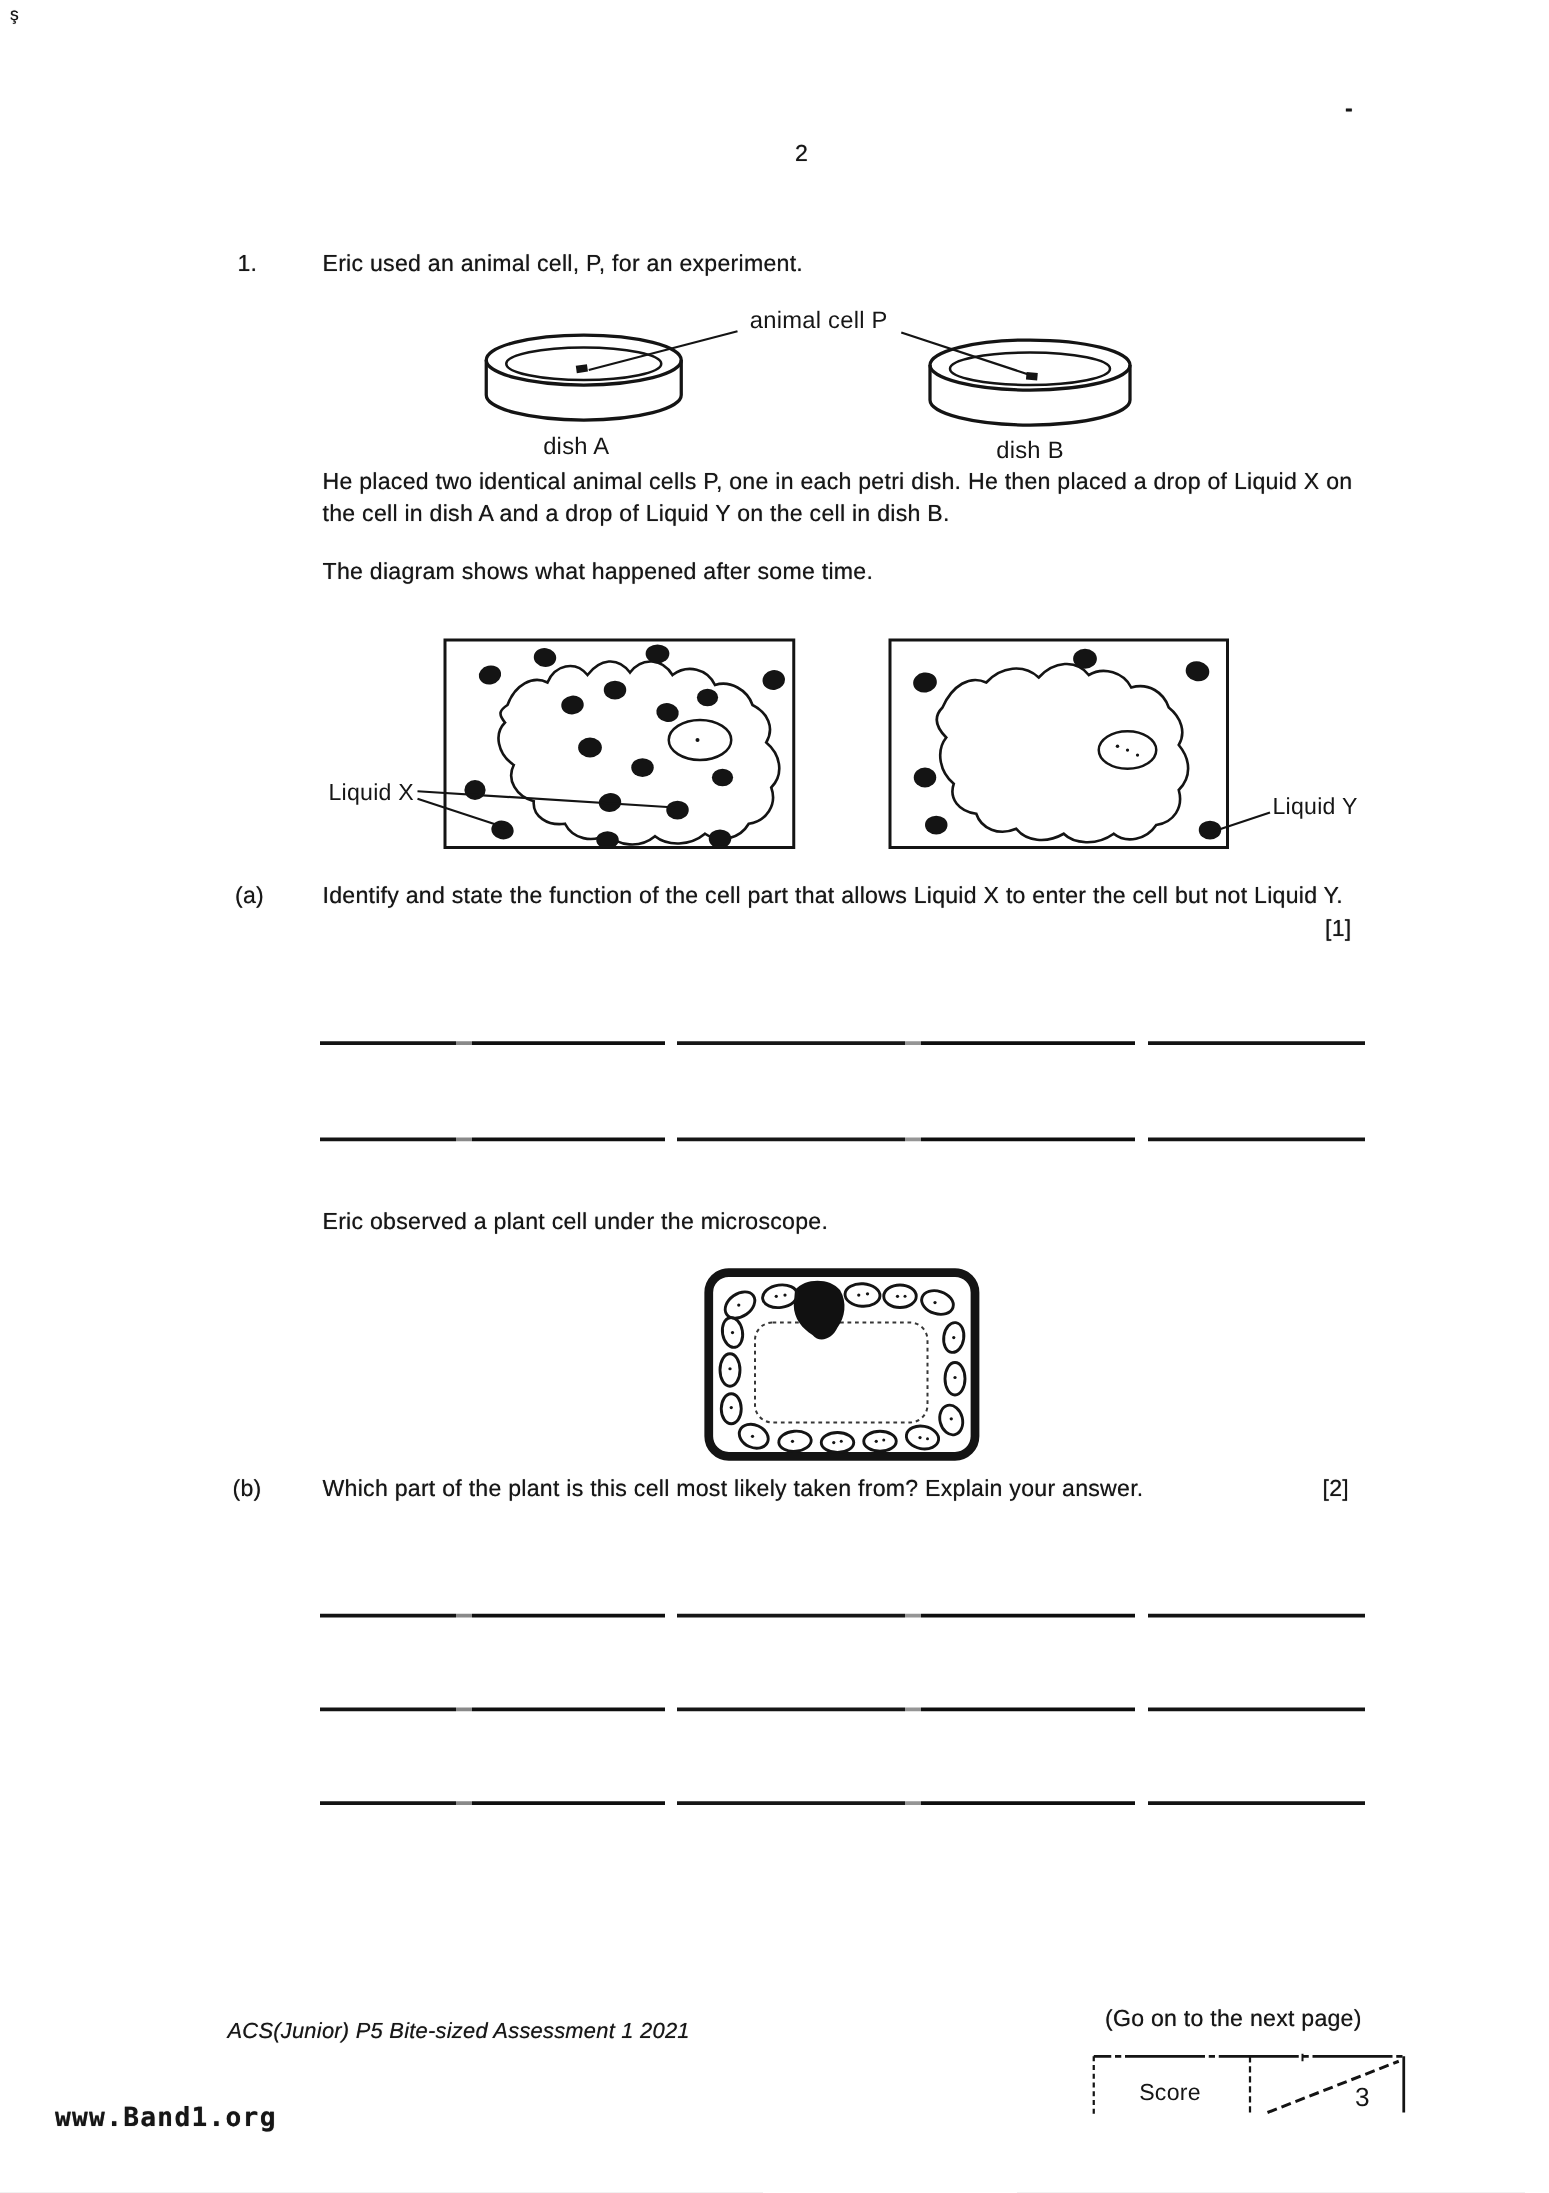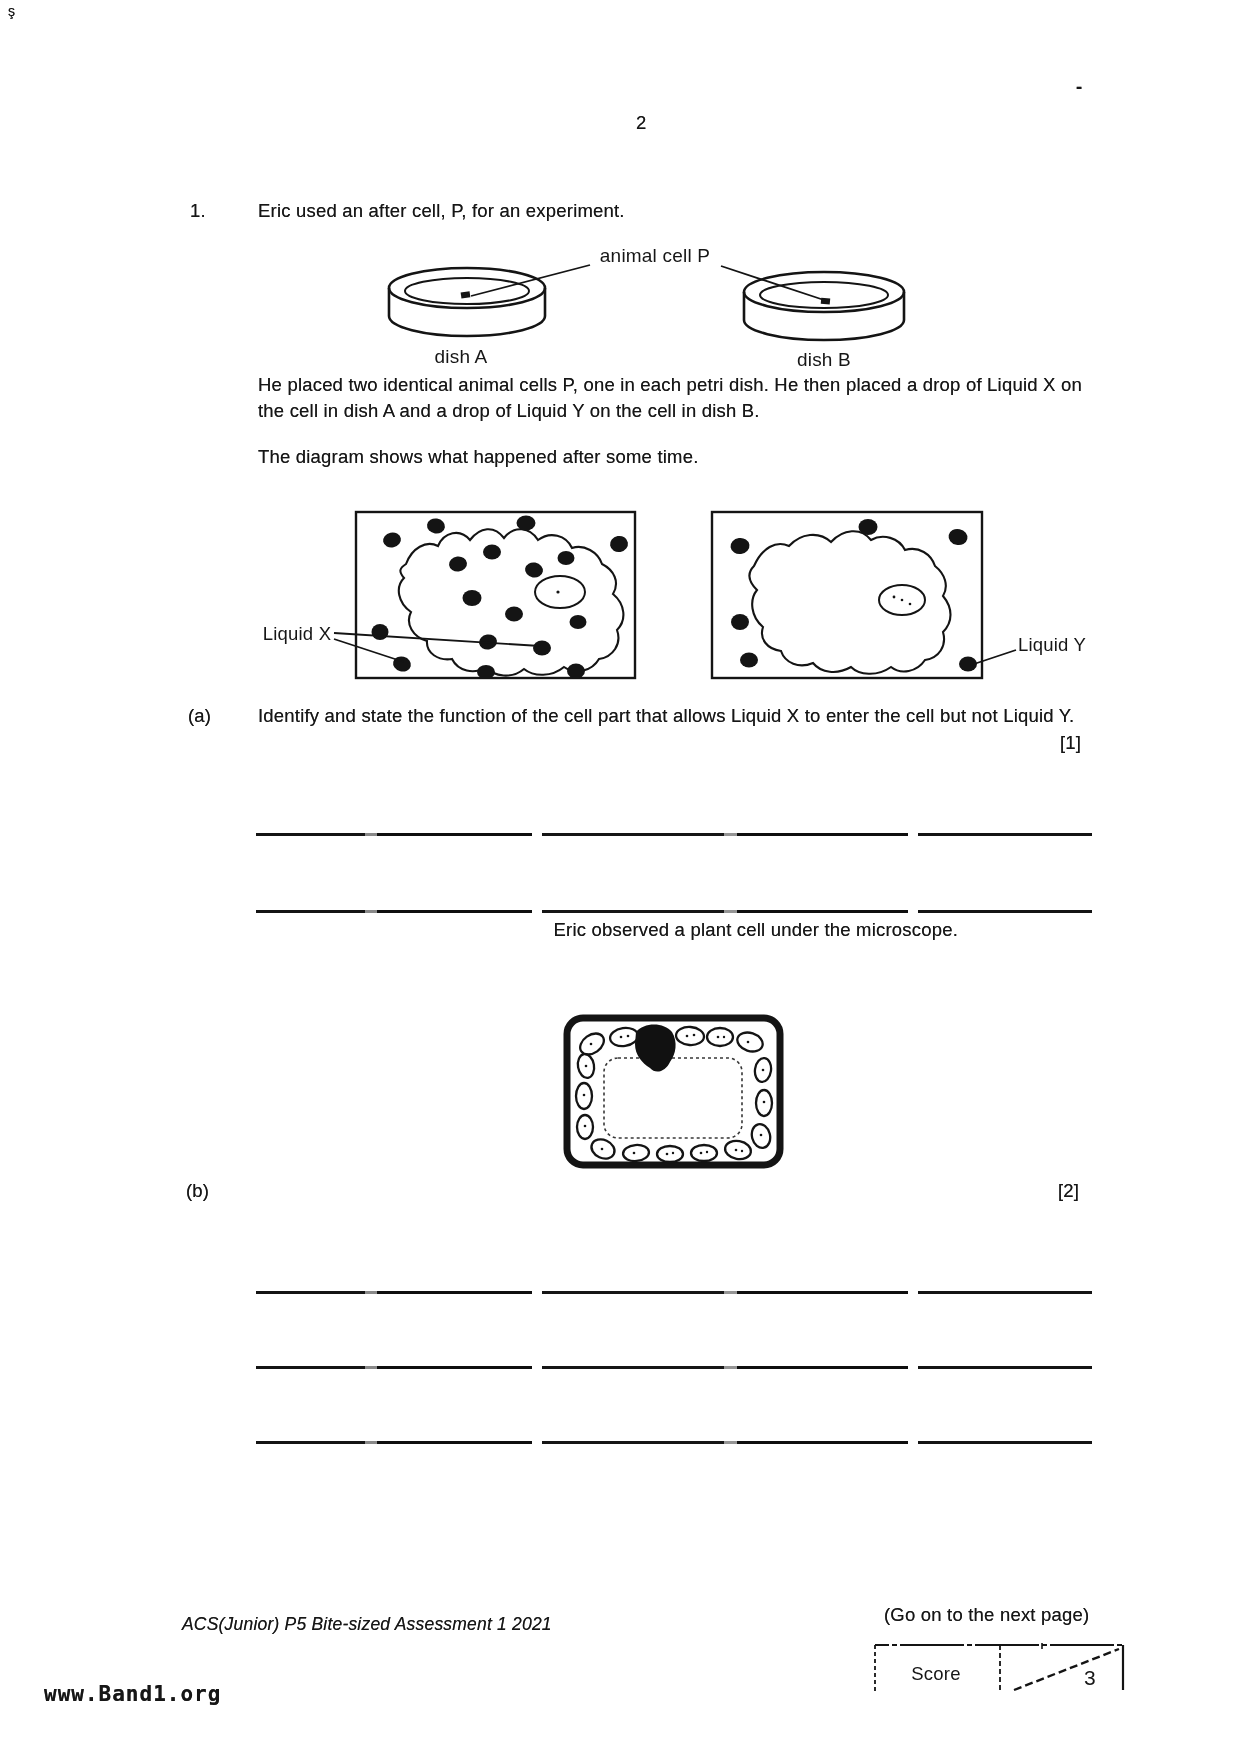--- a/index.html
+++ b/index.html
@@ -24,21 +24,21 @@
 <body>
 
 <div class="page">
 
   <div class="txt" style="left:8px;top:4px;font-size:14px;line-height:15px;">ş</div>
   <div class="txt" style="left:1076px;top:74px;font-weight:bold;">-</div>
 
   <div class="txt" style="left:636px;top:110px;">2</div>
 
   <div class="txt" style="left:190px;top:198px;">1.</div>
-  <div class="txt" style="left:258px;top:198px;width:860px;">Eric used an after cell, P, for an experiment.</div>
+  <div class="txt" style="left:258px;top:198px;width:860px;">Eric used an animal cell, P, for an experiment.</div>
 
   <svg style="left:340px;top:236px;" width="625" height="136" viewBox="0 0 625 136">
     <text x="315" y="26" text-anchor="middle" font-size="19">animal cell P</text>
     <g>
       <path class="ink" d="M250,29 L131,60" stroke-width="1.8"></path>
       <path class="ink" d="M381,30 L487,65" stroke-width="1.8"></path>
     </g>
     <g>
       <ellipse class="ink" cx="127" cy="52" rx="78" ry="20" stroke-width="2.6"></ellipse>
       <ellipse class="ink" cx="127" cy="55" rx="62" ry="13" stroke-width="2"></ellipse>
@@ -127,21 +127,21 @@
     <path class="ink" d="M786,150 L741,165" stroke-width="1.8"></path>
   </svg>
 
   <div class="txt" style="left:188px;top:703px;">(a)</div>
   <div class="txt" style="left:258px;top:703px;width:848px;">Identify and state the function of the cell part that allows Liquid X to enter the cell but not Liquid Y.</div>
   <div class="txt" style="left:1060px;top:730px;">[1]</div>
 
   <div class="ans" style="top:833px;"></div>
   <div class="ans" style="top:910px;"></div>
 
-  <div class="txt" style="left:258px;top:917px;width:700px;text-align:right;">Eric observed a plant cell under the microscope.</div>
+  <div class="txt" style="left:258px;top:964px;width:700px;">Eric observed a plant cell under the microscope.</div>
 
   <svg style="left:558px;top:1010px;" width="235" height="164" viewBox="0 0 235 164">
     <rect class="ink" x="9" y="8" width="213" height="147" rx="16" stroke-width="7"></rect>
     <rect class="ink" x="46" y="48" width="138" height="80" rx="14" stroke-width="1.6" stroke-dasharray="3 3" opacity=".85"></rect>
     <path fill="#111111" d="M78,22 C86,12 106,12 114,22 C120,32 118,44 112,52 C108,61 98,65 92,58 C84,53 77,45 77,34 Z"></path>
     <g class="ink" stroke-width="2.3">
       <ellipse cx="34" cy="34" rx="13" ry="9" transform="rotate(-35 34 34)"></ellipse>
       <ellipse cx="66" cy="27" rx="14" ry="9" transform="rotate(-8 66 27)"></ellipse>
       <ellipse cx="132" cy="26" rx="14" ry="9" transform="rotate(4 132 26)"></ellipse>
       <ellipse cx="162" cy="27" rx="13" ry="9"></ellipse>
@@ -178,20 +178,21 @@
       <circle cx="76" cy="143" r="1.3"></circle>
       <circle cx="44" cy="139" r="1.3"></circle>
       <circle cx="27" cy="116" r="1.3"></circle>
         <circle cx="26" cy="85" r="1.3"></circle>
         <circle cx="28" cy="56" r="1.3"></circle>
       <circle cx="33" cy="34" r="1.3"></circle>
     </g>
   </svg>
 
   <div class="txt" style="left:186px;top:1178px;">(b)</div>
+  <div class="txt" style="left:258px;top:1178px;width:848px;">Which part of the plant is this cell most likely taken from? Explain your answer.</div>
   <div class="txt" style="left:1058px;top:1178px;">[2]</div>
 
   <div class="ans" style="top:1291px;"></div>
   <div class="ans" style="top:1366px;"></div>
   <div class="ans" style="top:1441px;"></div>
 
   <div class="txt small" style="left:182px;top:1612px;font-style:italic;">ACS(Junior) P5 Bite-sized Assessment 1 2021</div>
   <div class="txt" style="left:884px;top:1602px;">(Go on to the next page)</div>
 
   <svg style="left:872px;top:1640px;" width="258" height="62" viewBox="0 0 258 62">

